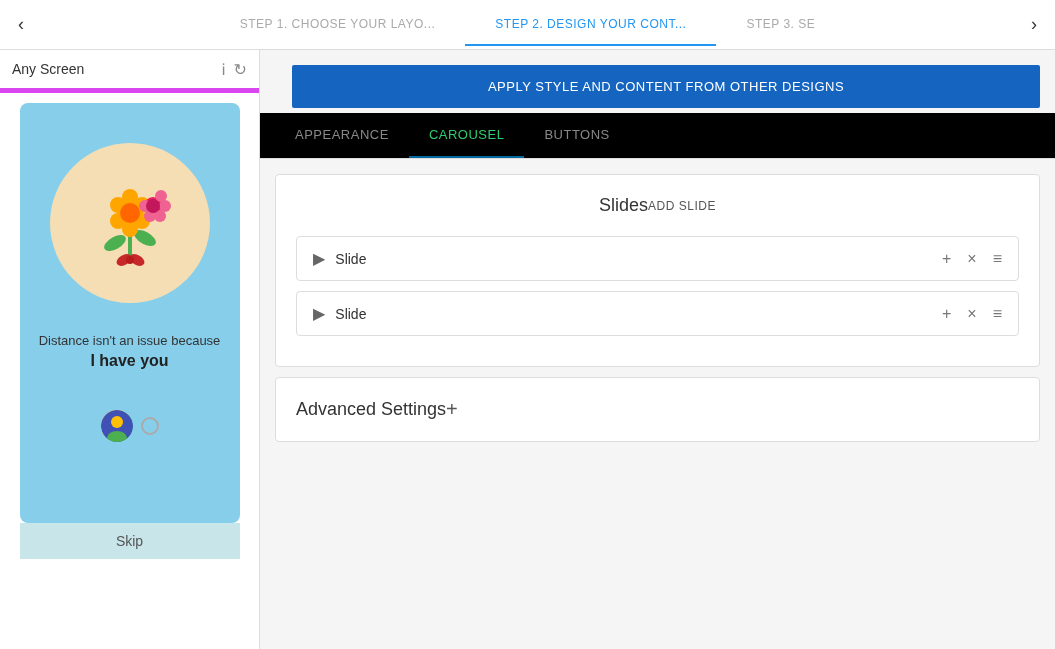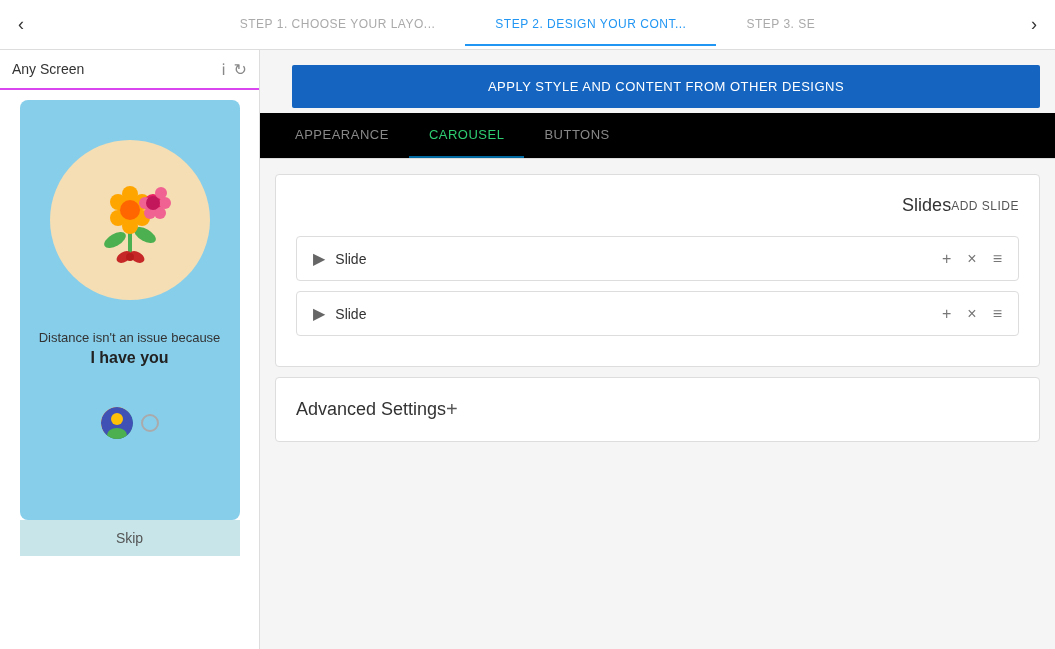--- a/index.html
+++ b/index.html
@@ -57,21 +57,21 @@
       background: #fff;
       border-right: 1px solid #ddd;
       display: flex;
       flex-direction: column;
     }
     .left-panel-header {
       display: flex;
       align-items: center;
       justify-content: space-between;
       padding: 8px 12px;
-      border-bottom: 2px solid #d946ef;
+      border-bottom: 5px solid #d946ef;
     }
     .screen-title {
       font-size: 14px;
       color: #333;
     }
     .header-icons {
       display: flex;
       gap: 8px;
       align-items: center;
     }
@@ -219,21 +219,21 @@
       background: #fff;
       border: 1px solid #ddd;
       border-radius: 4px;
       padding: 20px;
     }
 
     
     .slides-header {
       display: flex;
       align-items: center;
-      justify-content: flex-end;
+      justify-content: center;
       margin-bottom: 20px;
     }
     .slides-title {
       font-size: 18px;
       color: #333;
     }
     .add-slide-btn {
       font-size: 12px;
       color: #555;
       cursor: pointer;

